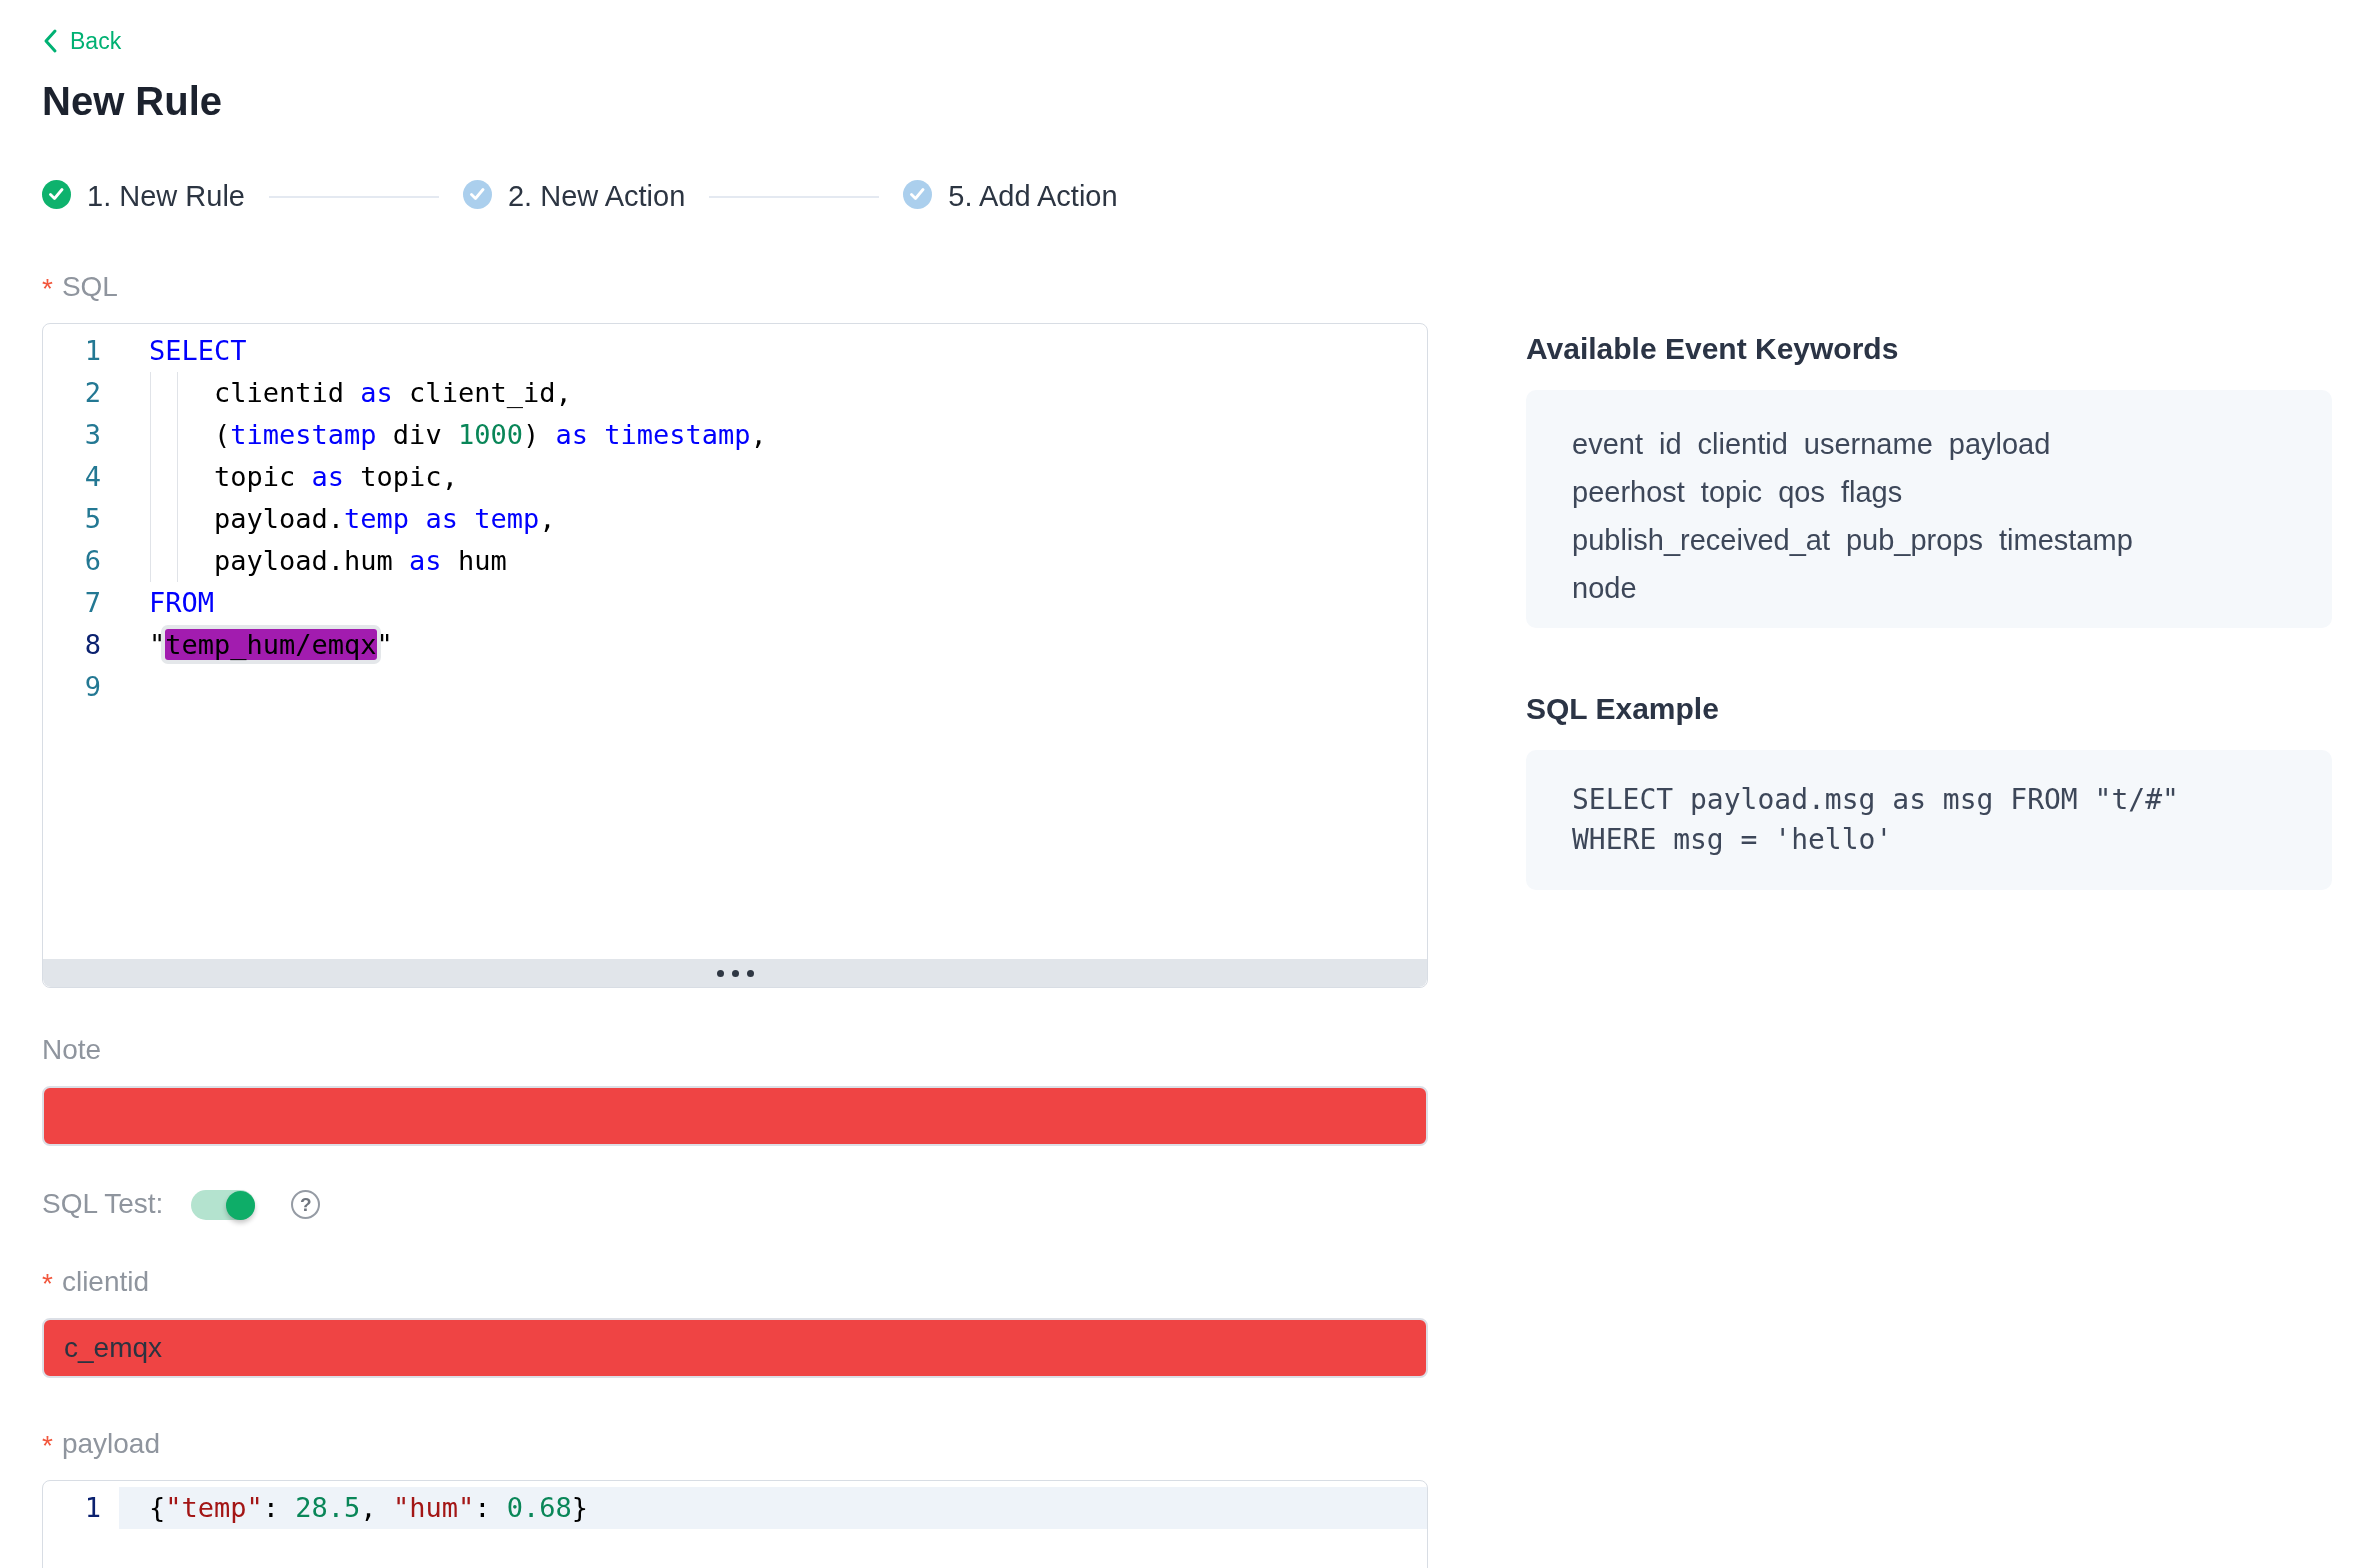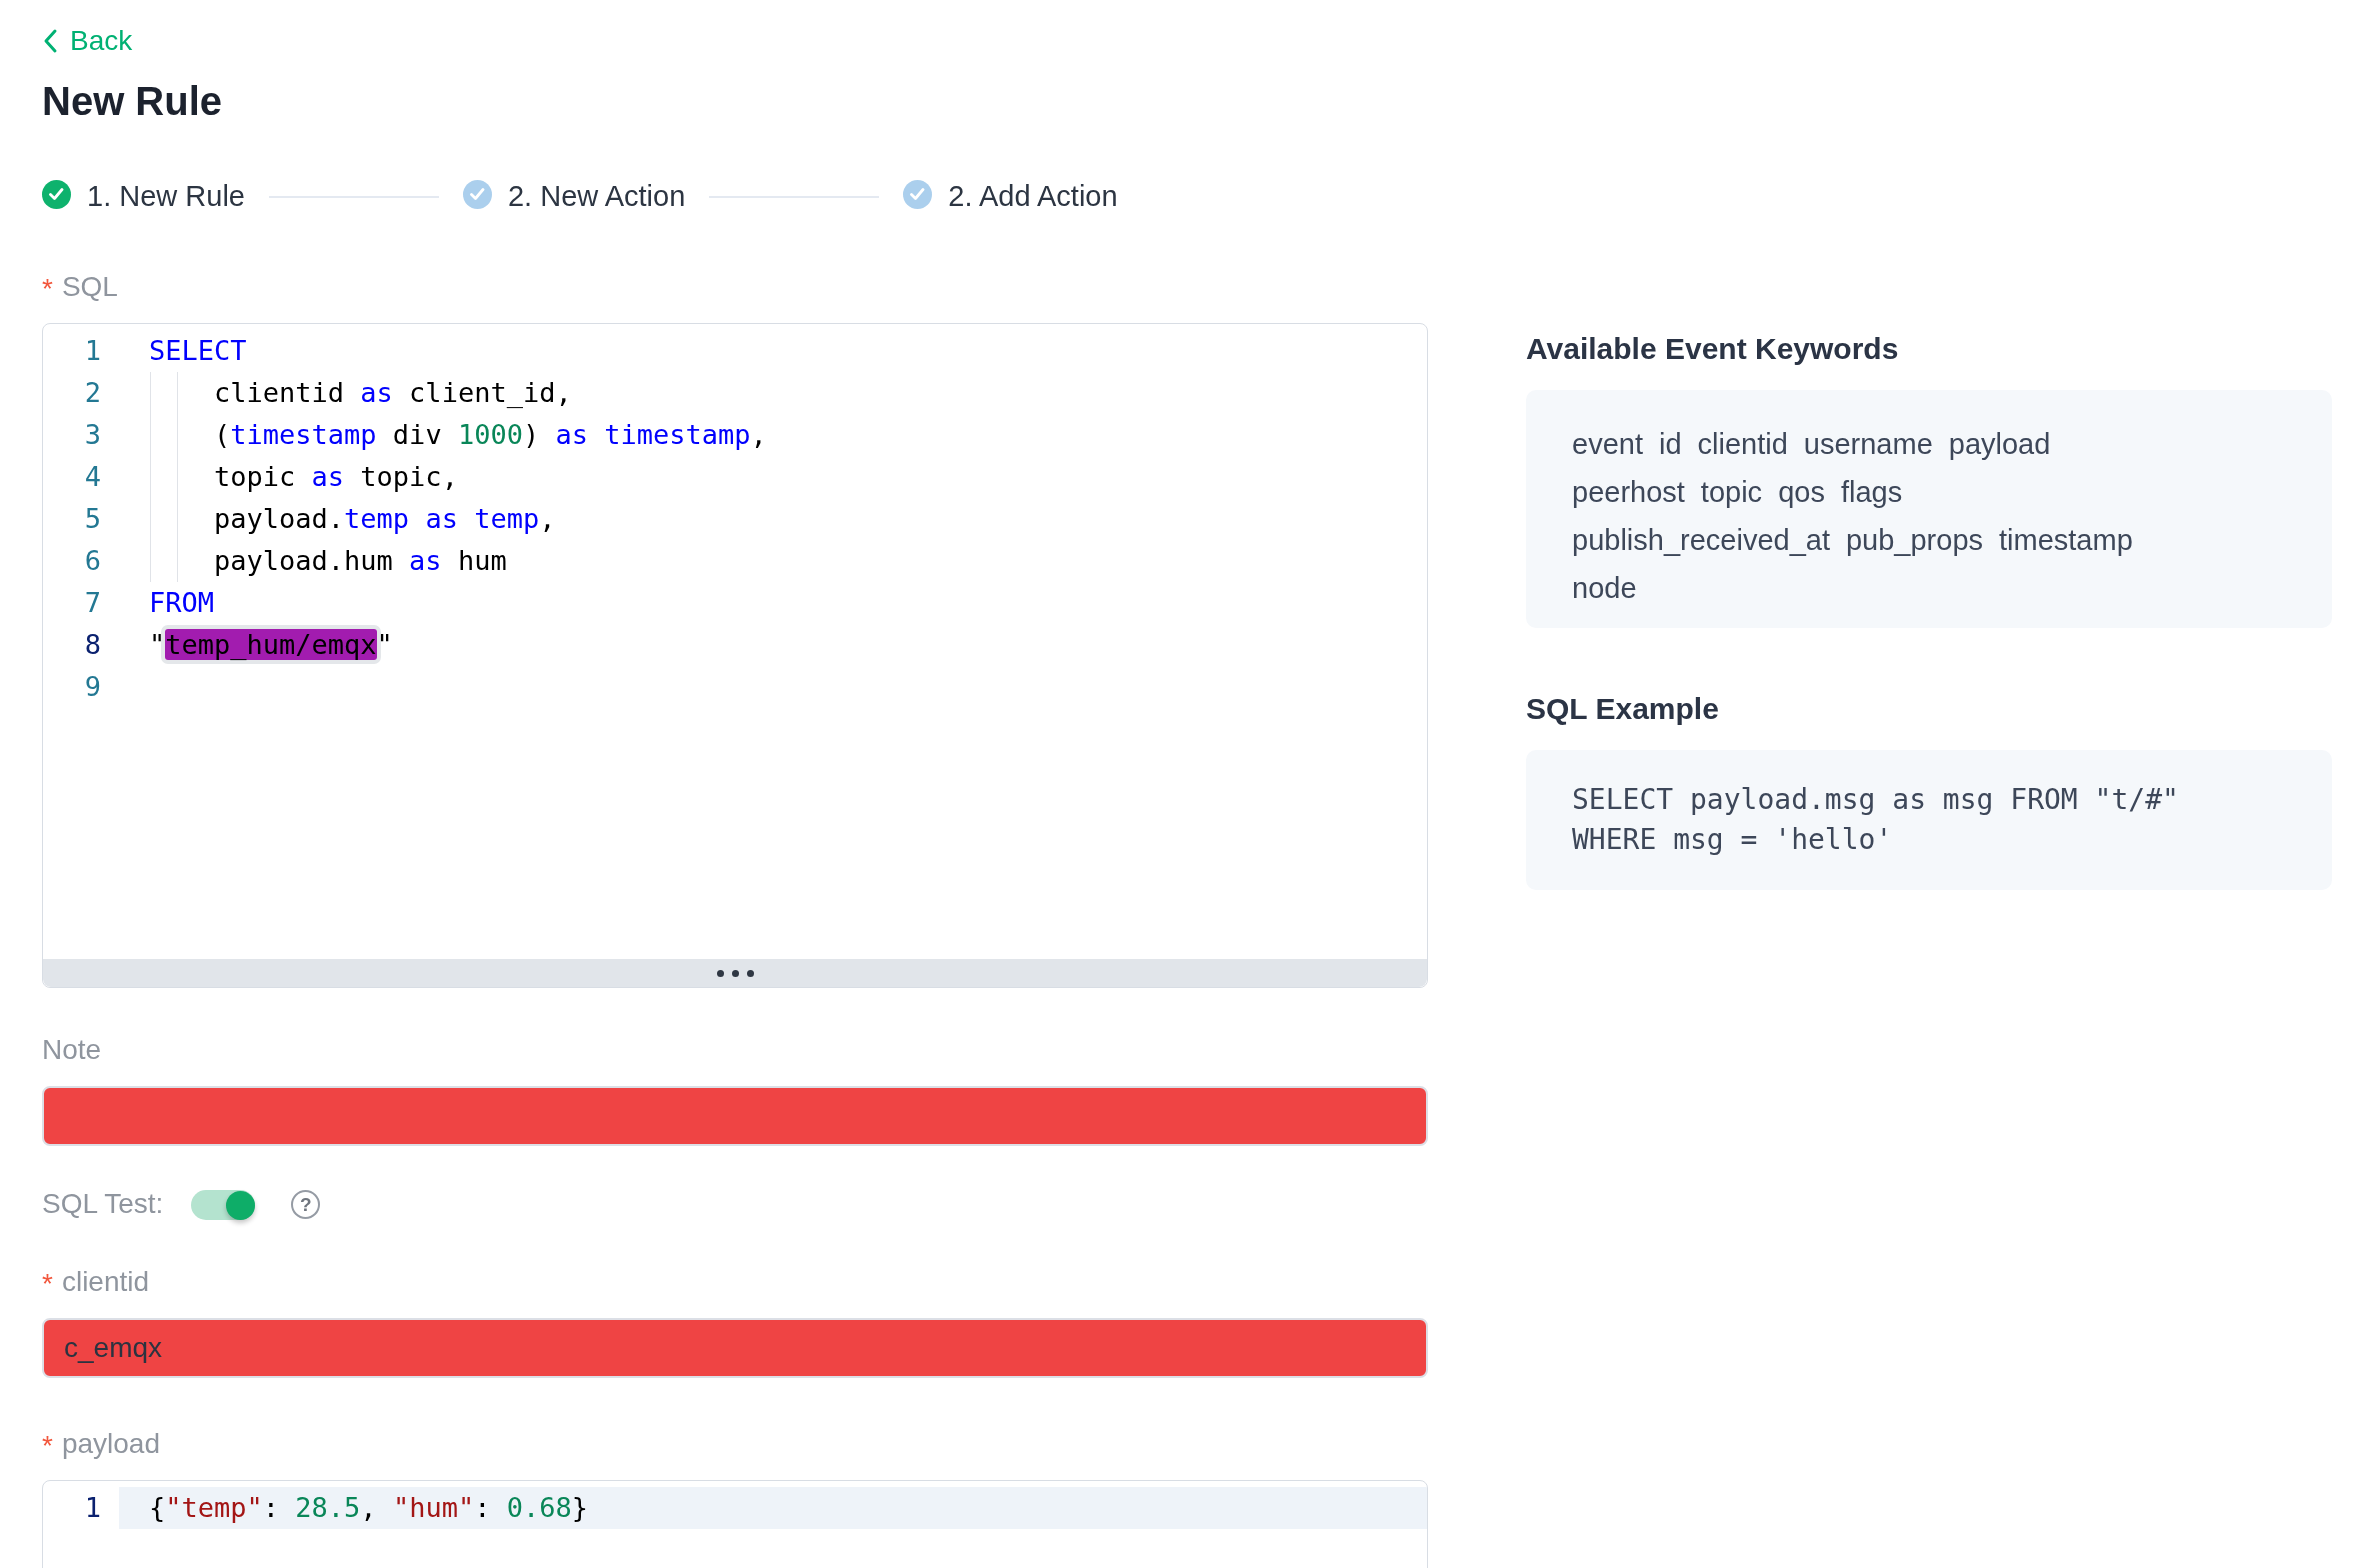--- a/index.html
+++ b/index.html
@@ -1,21 +1,21 @@
 <!DOCTYPE html>
 <html><head>
 <meta charset="utf-8">
 <style>
   html,body{margin:0;padding:0;background:#fff;}
   .page{position:relative;width:2356px;height:1568px;background:#ffffff;overflow:hidden;
         font-family:"Liberation Sans",sans-serif;color:#2b3340;}
   .left-col{position:absolute;left:42px;top:28px;width:1386px;}
 
   
-  .back{display:flex;align-items:center;gap:12px;color:#00b173;font-size:28px;font-weight:500;
+  .back{display:flex;align-items:center;gap:12px;color:#00b173;font-size:23px;font-weight:500;
         cursor:pointer;width:max-content;line-height:26px;}
   .back svg{display:block;}
 
   
   .title{margin:24px 0 0;font-size:40px;line-height:46px;font-weight:700;color:#1c222e;}
 
   
   .stepper{display:flex;align-items:center;margin-top:58px;height:29px;}
   .step{display:flex;}
   .step-circle{width:29px;height:29px;border-radius:50%;display:flex;align-items:center;justify-content:center;flex:none;}
@@ -116,21 +116,21 @@
           </div>
           <div class="step-label">2. New Action</div>
         </div>
         <div class="step-connector"></div>
         <div class="step step-upcoming">
           <div class="step-circle">
             <svg width="15" height="13" viewBox="0 0 15 13">
               <polyline points="1.5,6.5 5.5,10.5 13,1.5" fill="none" stroke="#ffffff" stroke-width="2.8" stroke-linecap="round" stroke-linejoin="round"></polyline>
             </svg>
           </div>
-          <div class="step-label">2. Add Action</div>
+          <div class="step-label">5. Add Action</div>
         </div>
       </div>
 
     <div class="field-label sql-label">
       <span class="required-star">*</span>
       <span>SQL</span>
     </div>
 
     <div class="editor sql-editor">
       <div class="editor-body">

